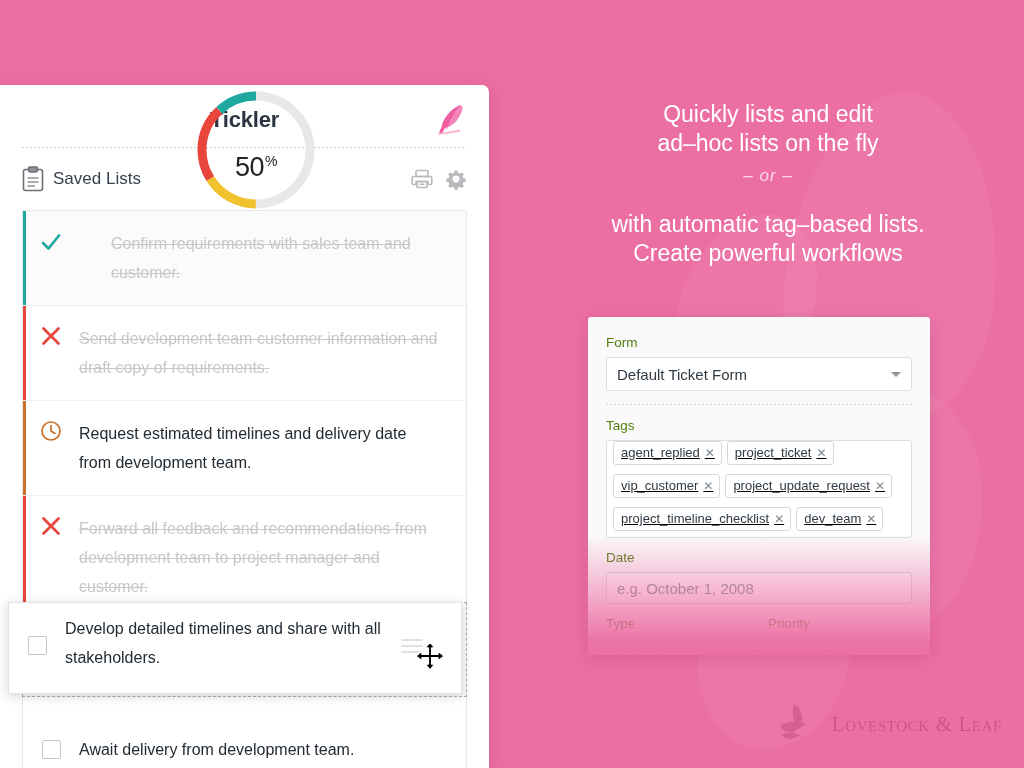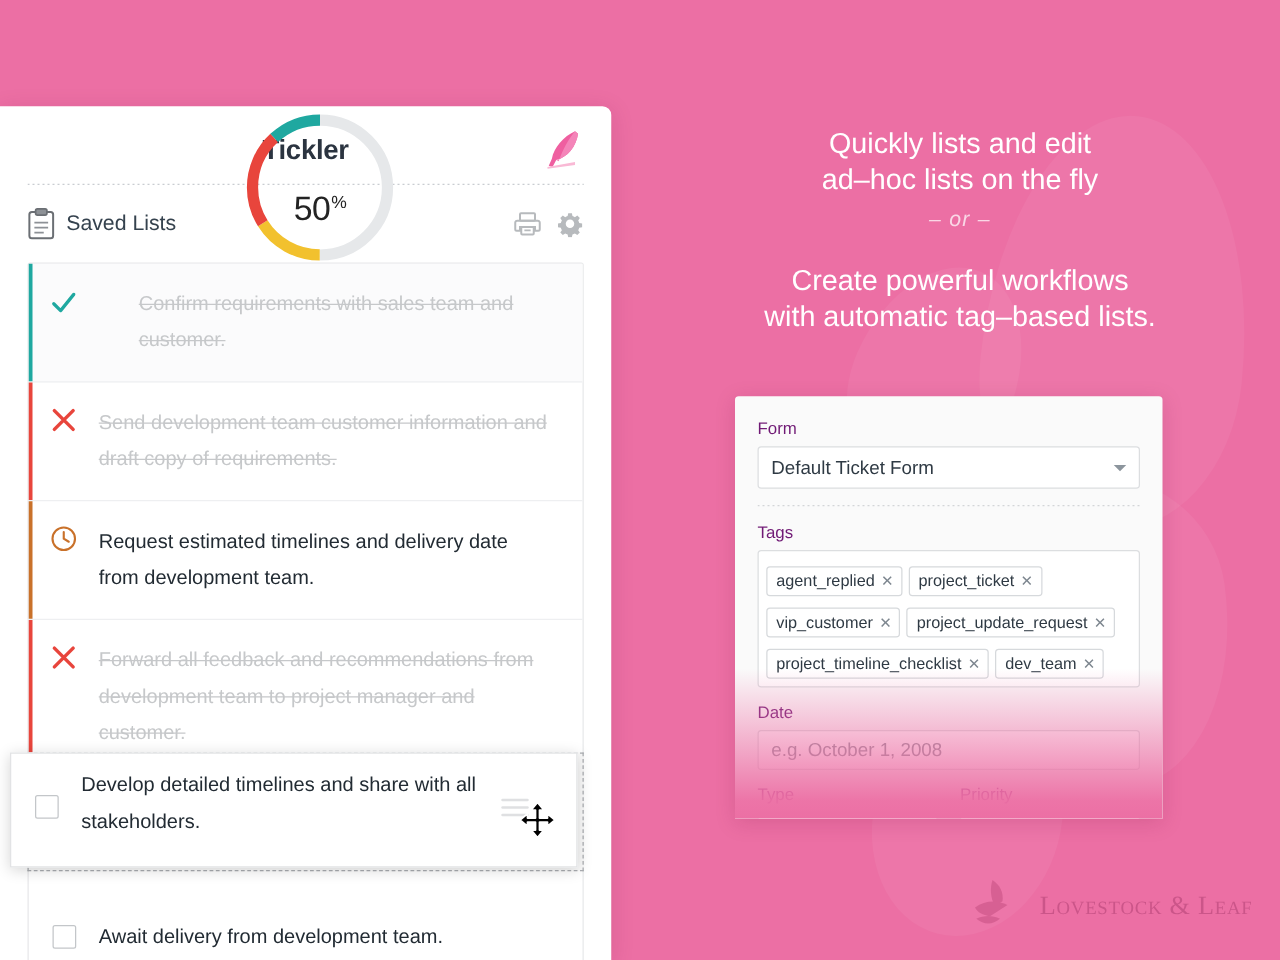--- a/index.html
+++ b/index.html
@@ -261,21 +261,21 @@
   .form-card::after {
     content: "";
     position: absolute;
     left: 0; right: 0; bottom: 0;
     height: 120px;
     background: linear-gradient(to bottom, rgba(250,250,250,0) 0%, rgba(236,111,164,0.96) 88%, #ec6fa4 100%);
     pointer-events: none;
   }
   .field-label {
     font-size: 13.5px;
-    color: #701a75;
+    color: #4d7c0f;
     margin-bottom: 7px;
   }
   .select-box {
     position: relative;
     height: 34px;
     background: #fff;
     border: 1px solid #dcdee0;
     border-radius: 3px;
     display: flex;
     align-items: center;
@@ -296,24 +296,25 @@
     margin: 13px 0 13px 0;
     height: 1px;
     background-image: linear-gradient(to right, #d3d5d8 42%, rgba(255,255,255,0) 0%);
     background-size: 4px 1px;
     background-repeat: repeat-x;
   }
   .tags-box {
     background: #fff;
     border: 1px solid #dcdee0;
     border-radius: 3px;
-    padding: 12px 5px 2px 6px;
+    padding: 0 5px 2px 6px;
     display: flex;
     flex-wrap: wrap;
     gap: 5px;
+    text-decoration: underline;
   }
   .tag-chip {
     border: 1px solid #d6d9dc;
     border-radius: 3px;
     background: #fff;
     font-size: 13px;
     color: #2f3a44;
     padding: 3px 6px 4px 7px;
     display: inline-flex;
     align-items: center;
@@ -500,22 +501,22 @@
 </div>
 
 <svg class="move-cursor" viewBox="0 0 32 32">
   <path d="M16 2 L21 8 L17.6 8 L17.6 14.4 L24 14.4 L24 11 L30 16 L24 21 L24 17.6 L17.6 17.6 L17.6 24 L21 24 L16 30 L11 24 L14.4 24 L14.4 17.6 L8 17.6 L8 21 L2 16 L8 11 L8 14.4 L14.4 14.4 L14.4 8 L11 8 Z" fill="#000000" stroke="#ffffff" stroke-width="1.4" stroke-linejoin="round"></path>
 </svg>
 
 <div class="promo">
   <div class="promo-line">Quickly lists and edit</div>
   <div class="promo-line">ad–hoc lists on the fly</div>
   <div class="promo-or">– or –</div>
+  <div class="promo-line">with automatic tag–based lists.</div>
   <div class="promo-line">Create powerful workflows</div>
-  <div class="promo-line">with automatic tag–based lists.</div>
 </div>
 
 <div class="form-card">
 
   <div class="field-label">Form</div>
   <div class="select-box">
     <span>Default Ticket Form</span>
     <span class="caret"></span>
   </div>
 

